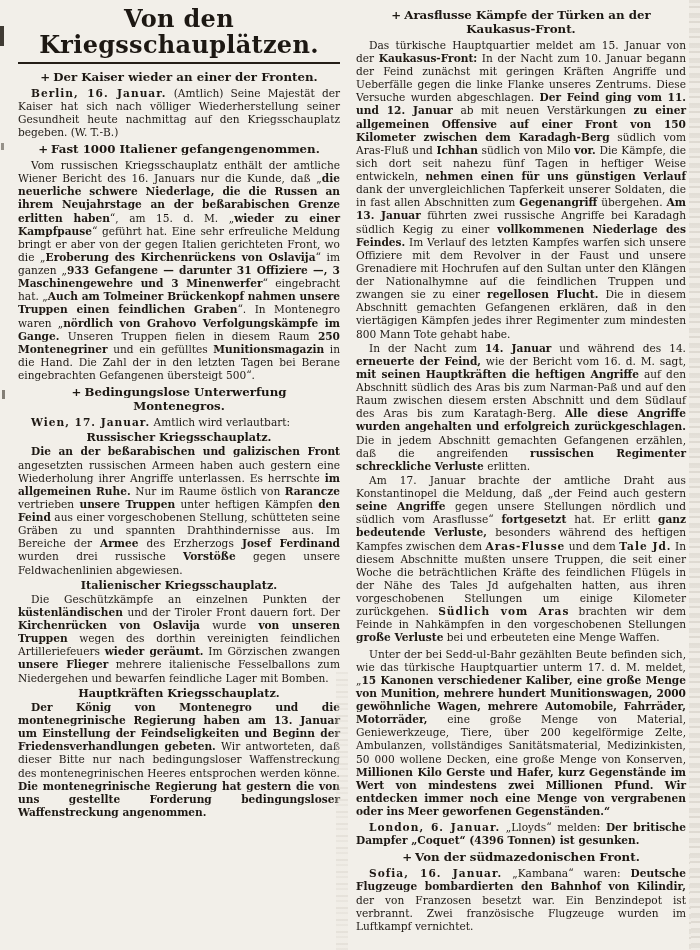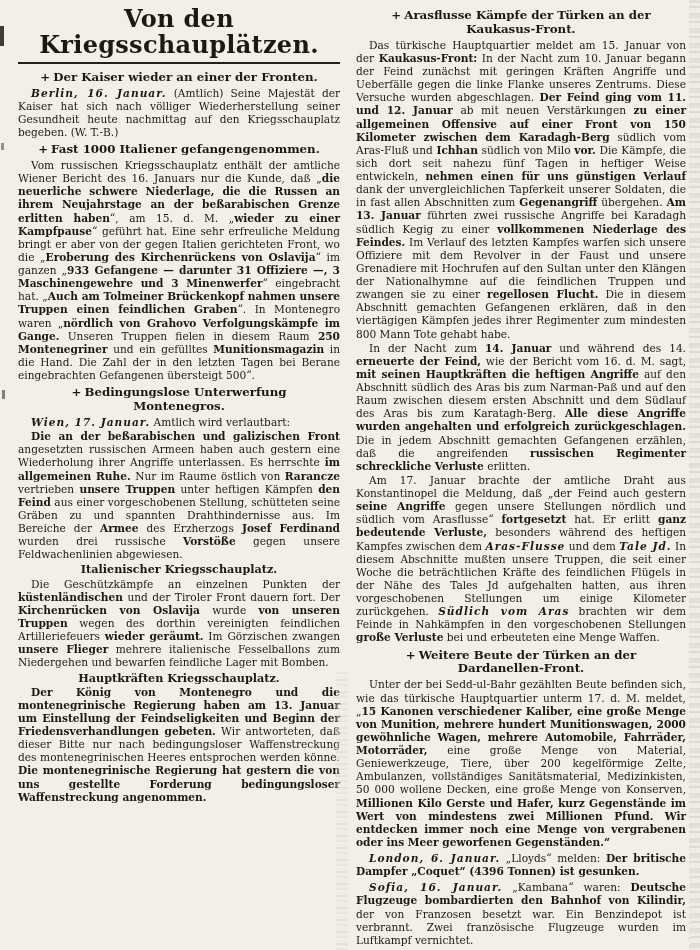--- a/index.html
+++ b/index.html
@@ -26,21 +26,21 @@
   }
   h3.subhead {
     font-size:11.2px; font-weight:bold; text-align:center;
     margin:2px 0 1px 0; line-height:1.18;
   }
   .cross { font-weight:bold; padding-right:3px; }
   p.para { margin:0 0 1px 0; text-indent:13px; }
   p.para + p.para { margin-top:1px; }
   .article { margin-bottom:3px; }
   .b { font-weight:bold; }
-  .g { letter-spacing:1px; font-weight:bold;font-style:italic; }
+  .g { letter-spacing:1px; font-weight:bold; }
   
   .edge-noise {
     position:absolute; top:0; right:0; bottom:0; width:11px; opacity:.55;
     background:repeating-linear-gradient(178deg,
       #d9d4cb 0 3px, #ece8e1 3px 6px, #cfc9bf 6px 8px, #eeeae3 8px 13px, #d5d0c7 13px 15px);
   }
   .gutter-noise {
     position:absolute; left:336px; top:672px; bottom:0; width:12px; opacity:.35;
     background:repeating-linear-gradient(2deg,
       #d9d4cb 0 2px, #ece8e1 2px 5px, #cfc9bf 5px 7px, #eeeae3 7px 12px);
@@ -64,47 +64,48 @@
       </div>
 
       <div class="article">
         <h2 class="head"><span class="cross">+</span><span>Fast 1000 Italiener gefangengenommen.</span></h2>
         <p class="para"><span>Vom russischen Kriegsschauplatz enthält der amtliche Wiener Bericht des 16. Januars nur die Kunde, daß „</span><span class="b">die neuerliche schwere Niederlage, die die Russen an ihrem Neujahrstage an der beßarabischen Grenze erlitten haben</span><span>“, am 15. d. M. „</span><span class="b">wieder zu einer Kampfpause</span><span>“ geführt hat. Eine sehr erfreuliche Meldung bringt er aber von der gegen Italien gerichteten Front, wo die „</span><span class="b">Eroberung des Kirchenrückens von Oslavija</span><span>“ im ganzen „</span><span class="b">933 Gefangene — darunter 31 Offiziere —, 3 Maschinengewehre und 3 Minenwerfer</span><span>“ eingebracht hat. „</span><span class="b">Auch am Tolmeiner Brückenkopf nahmen unsere Truppen einen feindlichen Graben</span><span>“. In Montenegro waren „</span><span class="b">nördlich von Grahovo Verfolgungskämpfe im Gange.</span><span> Unseren Truppen fielen in diesem Raum </span><span class="b">250 Montenegriner</span><span> und ein gefülltes </span><span class="b">Munitionsmagazin</span><span> in die Hand. Die Zahl der in den letzten Tagen bei Berane eingebrachten Gefangenen übersteigt 500“.</span></p>
       </div>
 
       <div class="article">
         <h2 class="head"><span class="cross">+</span><span>Bedingungslose Unterwerfung Montenegros.</span></h2>
         <p class="para"><span class="g">Wien, 17. Januar.</span><span> Amtlich wird verlautbart:</span></p>
+        <h3 class="subhead">Russischer Kriegsschauplatz.</h3>
         <p class="para"><span class="b">Die an der beßarabischen und galizischen Front</span><span> angesetzten russischen Armeen haben auch gestern eine Wiederholung ihrer Angriffe unterlassen. Es herrschte </span><span class="b">im allgemeinen Ruhe.</span><span> Nur im Raume östlich von </span><span class="b">Rarancze</span><span> vertrieben </span><span class="b">unsere Truppen</span><span> unter heftigen Kämpfen </span><span class="b">den Feind</span><span> aus einer vorgeschobenen Stellung, schütteten seine Gräben zu und spannten Drahthindernisse aus.  Im Bereiche der </span><span class="b">Armee</span><span> des Erzherzogs </span><span class="b">Josef Ferdinand</span><span> wurden drei russische </span><span class="b">Vorstöße</span><span> gegen unsere Feldwachenlinien abgewiesen.</span></p>
         <h3 class="subhead">Italienischer Kriegsschauplatz.</h3>
         <p class="para"><span>Die Geschützkämpfe an einzelnen Punkten der </span><span class="b">küstenländischen</span><span> und der Tiroler Front dauern fort.  Der </span><span class="b">Kirchenrücken von Oslavija</span><span> wurde </span><span class="b">von unseren Truppen</span><span> wegen des dorthin vereinigten feindlichen Artilleriefeuers </span><span class="b">wieder geräumt.</span><span> Im Görzischen zwangen </span><span class="b">unsere Flieger</span><span> mehrere italienische Fesselballons zum Niedergehen und bewarfen feindliche Lager mit Bomben.</span></p>
         <h3 class="subhead">Hauptkräften Kriegsschauplatz.</h3>
         <p class="para"><span class="b">Der König von Montenegro und die montenegrinische Regierung haben am 13. Januar um Einstellung der Feindseligkeiten und Beginn der Friedensverhandlungen gebeten.</span><span> Wir antworteten, daß dieser Bitte nur nach bedingungsloser Waffenstreckung des montenegrinischen Heeres entsprochen werden könne. </span><span class="b">Die montenegrinische Regierung hat gestern die von uns gestellte Forderung bedingungsloser Waffenstreckung angenommen.</span></p>
       </div>
     </div>
 
     <div class="col col-right">
 
       <div class="article">
         <h2 class="head"><span class="cross">+</span><span>Arasflusse Kämpfe der Türken an der Kaukasus-Front.</span></h2>
         <p class="para"><span>Das türkische Hauptquartier meldet am 15. Januar von der </span><span class="b">Kaukasus-Front:</span><span> In der Nacht zum 10. Januar begann der Feind zunächst mit geringen Kräften Angriffe und Ueberfälle gegen die linke Flanke unseres Zentrums. Diese Versuche wurden abgeschlagen.  </span><span class="b">Der Feind ging vom 11. und 12. Januar</span><span> ab mit neuen Verstärkungen </span><span class="b">zu einer allgemeinen Offensive auf einer Front von 150 Kilometer zwischen dem Karadagh-Berg</span><span> südlich vom Aras-Fluß und </span><span class="b">Ichhan</span><span> südlich von Milo </span><span class="b">vor.</span><span> Die Kämpfe, die sich dort seit nahezu fünf Tagen in heftiger Weise entwickeln, </span><span class="b">nehmen einen für uns günstigen Verlauf</span><span> dank der unvergleichlichen Tapferkeit unserer Soldaten, die in fast allen Abschnitten zum </span><span class="b">Gegenangriff</span><span> übergehen. </span><span class="b">Am 13. Januar</span><span> führten zwei russische Angriffe bei Karadagh südlich Kegig zu einer </span><span class="b">vollkommenen Niederlage des Feindes.</span><span> Im Verlauf des letzten Kampfes warfen sich unsere Offiziere mit dem Revolver in der Faust und unsere Grenadiere mit Hochrufen auf den Sultan unter den Klängen der Nationalhymne auf die feindlichen Truppen und zwangen sie zu einer </span><span class="b">regellosen Flucht.</span><span> Die in diesem Abschnitt gemachten Gefangenen erklären, daß in den viertägigen Kämpfen jedes ihrer Regimenter zum mindesten 800 Mann Tote gehabt habe.</span></p>
         <p class="para"><span>In der Nacht zum </span><span class="b">14. Januar</span><span> und während des 14. </span><span class="b">erneuerte der Feind,</span><span> wie der Bericht vom 16. d. M. sagt, </span><span class="b">mit seinen Hauptkräften die heftigen Angriffe</span><span> auf den Abschnitt südlich des Aras bis zum Narman-Paß und auf den Raum zwischen diesem ersten Abschnitt und dem Südlauf des Aras bis zum Karatagh-Berg.  </span><span class="b">Alle diese Angriffe wurden angehalten und erfolgreich zurückgeschlagen.</span><span> Die in jedem Abschnitt gemachten Gefangenen erzählen, daß die angreifenden </span><span class="b">russischen Regimenter schreckliche Verluste</span><span> erlitten.</span></p>
         <p class="para"><span>Am 17. Januar brachte der amtliche Draht aus Konstantinopel die Meldung, daß „der Feind auch gestern </span><span class="b">seine Angriffe</span><span> gegen unsere Stellungen nördlich und südlich vom Arasflusse“ </span><span class="b">fortgesetzt</span><span> hat.  Er erlitt </span><span class="b">ganz bedeutende Verluste,</span><span> besonders während des heftigen Kampfes zwischen dem </span><span class="g">Aras-Flusse</span><span> und dem </span><span class="g">Tale Jd.</span><span> In diesem Abschnitte mußten unsere Truppen, die seit einer Woche die beträchtlichen Kräfte des feindlichen Flügels in der Nähe des Tales Jd aufgehalten hatten, aus ihren vorgeschobenen Stellungen um einige Kilometer zurückgehen.  </span><span class="g">Südlich vom Aras</span><span> brachten wir dem Feinde in Nahkämpfen in den vorgeschobenen Stellungen </span><span class="b">große Verluste</span><span> bei und erbeuteten eine Menge Waffen.</span></p>
       </div>
 
       <div class="article">
-        <h2 class="head"><span class="cross">+</span><span>Weitere Beute der Türken an der Dardanellen-Front.</span></h2>
         <p class="para"><span>Unter der bei Sedd-ul-Bahr gezählten Beute befinden sich, wie das türkische Hauptquartier unterm 17. d. M. meldet, „</span><span class="b">15 Kanonen verschiedener Kaliber, eine große Menge von Munition, mehrere hundert Munitionswagen, 2000 gewöhnliche Wagen, mehrere Automobile, Fahrräder, Motorräder,</span><span> eine große Menge von Material, Geniewerkzeuge, Tiere, über 200 kegelförmige Zelte, Ambulanzen, vollständiges Sanitätsmaterial, Medizinkisten, 50 000 wollene Decken, eine große Menge von Konserven, </span><span class="b">Millionen Kilo Gerste und Hafer, kurz Gegenstände im Wert von mindestens zwei Millionen Pfund.</span><span>  </span><span class="b">Wir entdecken immer noch eine Menge von vergrabenen oder ins Meer geworfenen Gegenständen.“</span></p>
       </div>
 
       <div class="article">
         <p class="para"><span class="g">London, 6. Januar.</span><span> „Lloyds“ melden: </span><span class="b">Der britische Dampfer „Coquet“ (4396 Tonnen) ist gesunken.</span></p>
       </div>
 
       <div class="article">
+        <h2 class="head"><span class="cross">+</span><span>Von der südmazedonischen Front.</span></h2>
         <p class="para"><span class="g">Sofia, 16. Januar.</span><span> „Kambana“ waren: </span><span class="b">Deutsche Flugzeuge bombardierten den Bahnhof von Kilindir,</span><span> der von Franzosen besetzt war.  Ein Benzindepot ist verbrannt. Zwei französische Flugzeuge wurden im Luftkampf vernichtet. </span></p>
       </div>
     </div>
   </div>
 
   <div class="edge-noise"></div>
   <div class="gutter-noise"></div>
   <div class="mark-a"></div>
   <div class="mark-b"></div>
   <div class="mark-c"></div>

